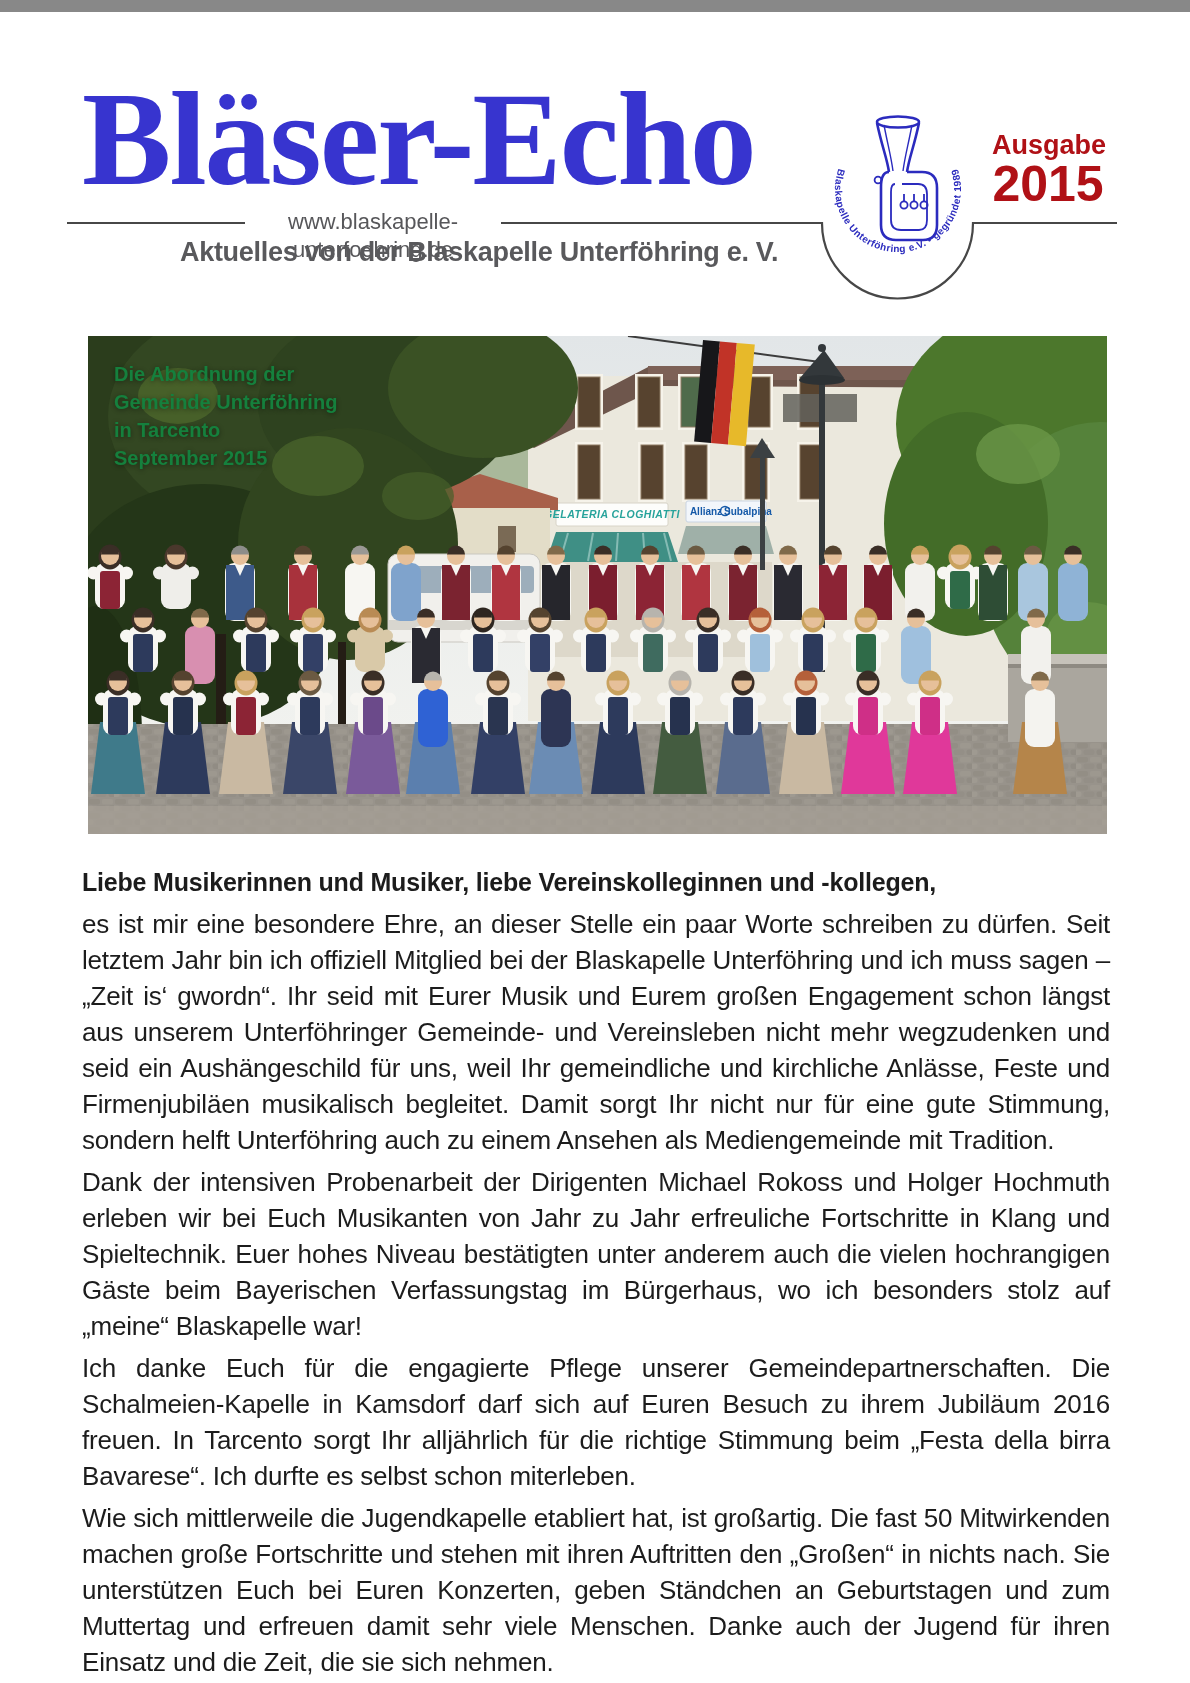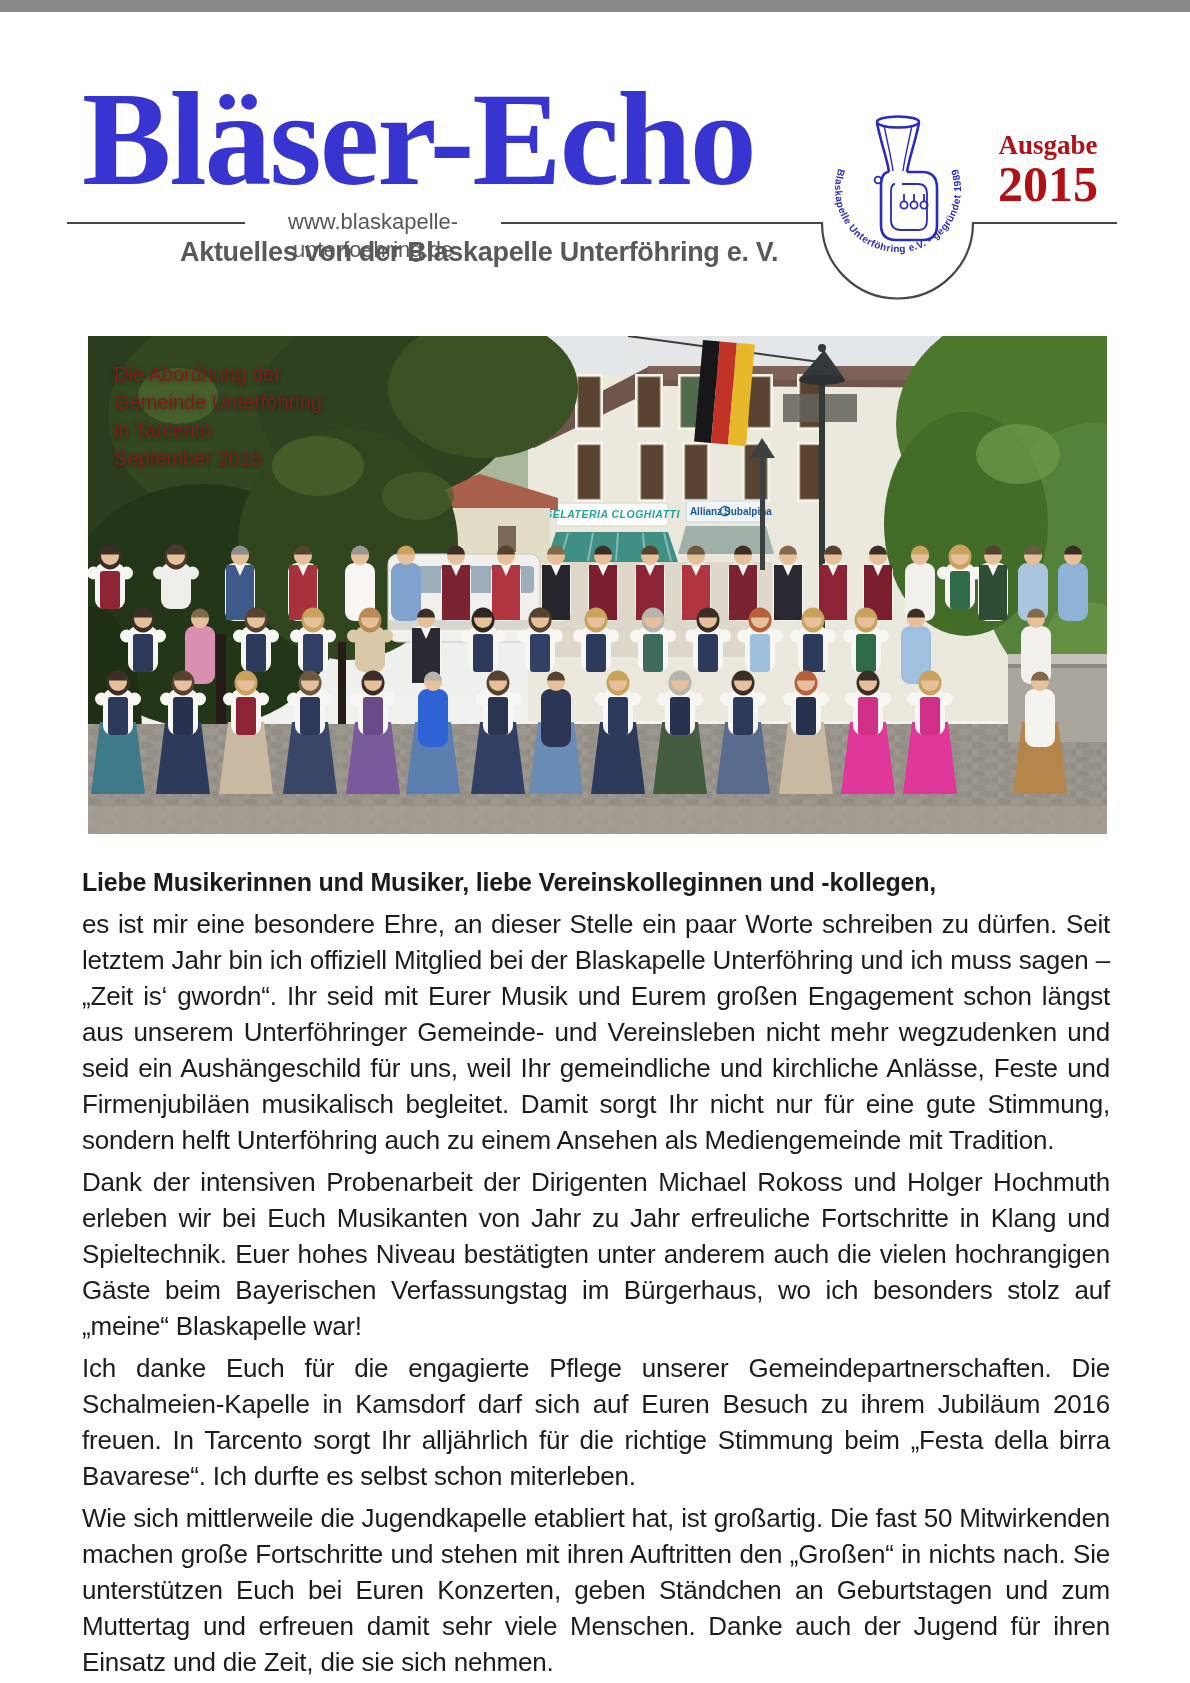--- a/index.html
+++ b/index.html
@@ -8,28 +8,28 @@
   
   .masthead-title{position:absolute;left:82px;top:60px;margin:0;
     font-family:"Liberation Serif","DejaVu Serif",serif;font-weight:bold;
     font-size:134px;line-height:1;letter-spacing:-2px;color:#3734cf;}
   .rule-svg{position:absolute;left:0;top:0;width:1190px;height:320px;pointer-events:none;}
   .www{position:absolute;left:245px;top:196px;width:240px;text-align:center;
     font-size:22px;color:#57575a;background:#fff;padding:0 8px;line-height:28px;}
   .subtitle{position:absolute;left:180px;top:225px;font-size:27px;font-weight:bold;
     color:#59595c;letter-spacing:-0.3px;}
   .issue{position:absolute;left:992px;top:116px;width:112px;text-align:center;
-    font-family:Liberation Serif, serif;font-weight:bold;color:#b01116;}
+    font-family:Liberation Sans, sans-serif;font-weight:bold;color:#b01116;}
   .issue-label{font-size:27px;line-height:34px;}
   .issue-year{font-size:50px;line-height:44px;}
   .logo-svg{position:absolute;left:818px;top:80px;width:160px;height:200px;}
   
   .photo{position:absolute;left:88px;top:324px;width:1019px;height:498px;margin:0;}
   .photo svg{position:absolute;left:0;top:0;width:100%;height:100%;display:block;}
-  .caption{position:absolute;left:26px;top:24px;color:#7f1d1d;font-weight:normal;
+  .caption{position:absolute;left:26px;top:24px;color:#15803d;font-weight:bold;
     font-size:20px;line-height:28px;text-shadow:0 1px 5px rgba(0,0,0,.45);}
   
   .article{position:absolute;left:82px;top:852px;width:1028px;color:#1c1c1c;}
   .article h2{margin:0 0 6px 0;font-size:25px;line-height:36px;font-weight:bold;letter-spacing:-0.2px;}
   .article p{margin:0 0 6px 0;font-size:26px;line-height:36px;letter-spacing:-0.2px;
     text-align:justify;}
   .article p.noj{text-align:left;}
   .sign-gel{font:italic bold 10.5px "Liberation Sans",sans-serif;fill:#27a39b;letter-spacing:.5px;}
   .sign-al{font:bold 10px "Liberation Sans",sans-serif;fill:#1559a8;}
   .ringtext{font:bold 10px "Liberation Sans",sans-serif;fill:#2b2bbe;letter-spacing:.4px;}

